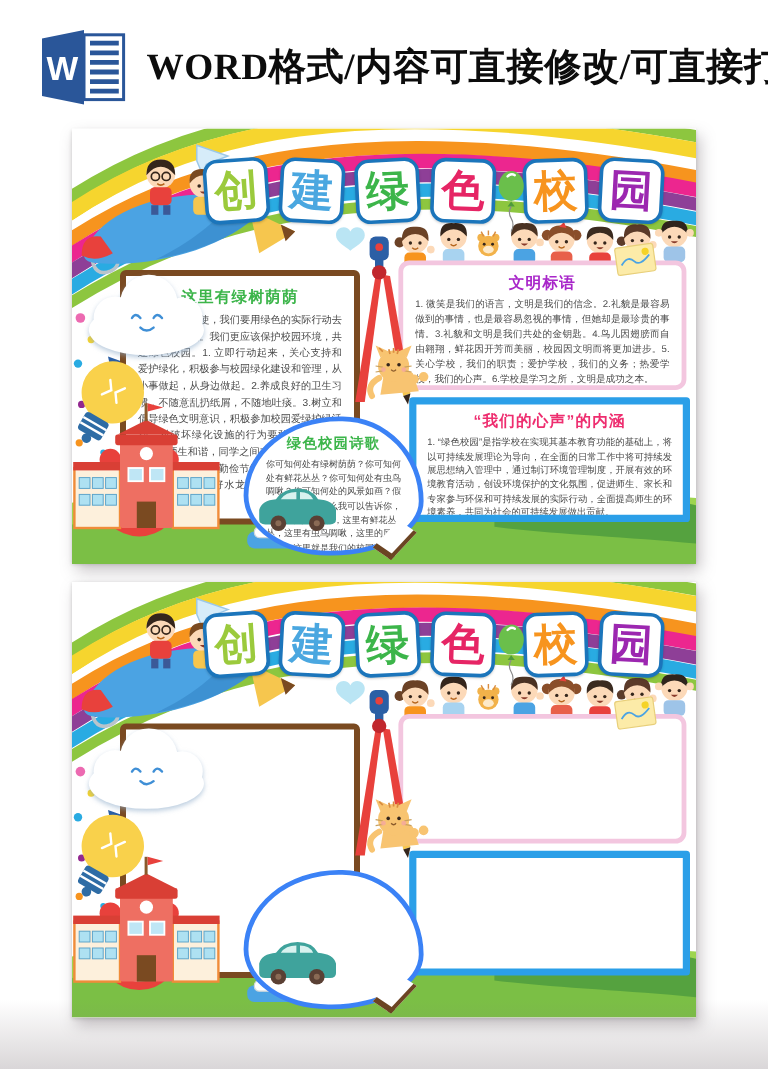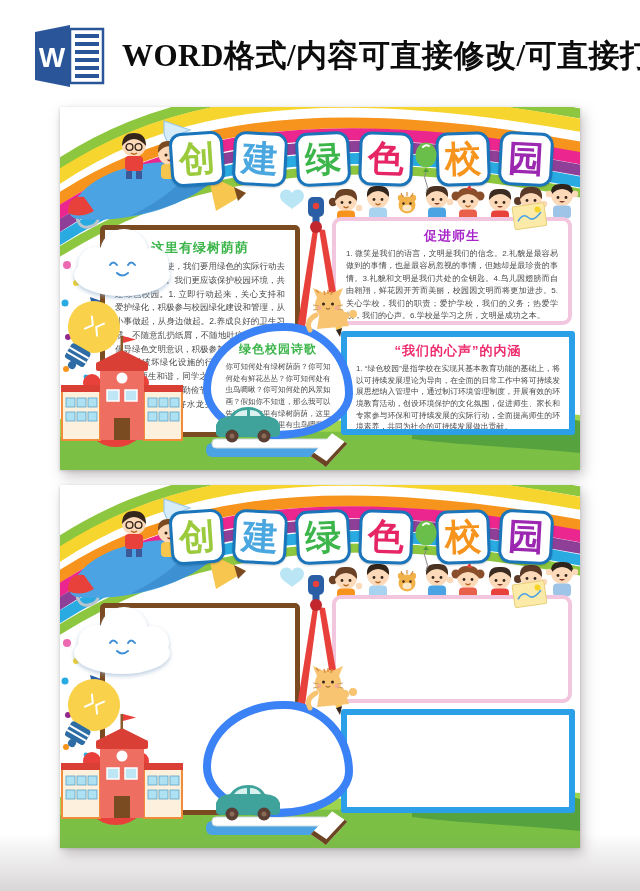--- a/index.html
+++ b/index.html
@@ -31,22 +31,22 @@
   .tile:nth-child(5){transform:rotate(-2deg);margin-left:14px;}
   .tile:nth-child(6){transform:rotate(3deg);}
   
   .frame{position:absolute;background:#fff;box-sizing:border-box;overflow:hidden;z-index:2;}
   .left-frame{left:40px;top:118px;width:200px;height:212px;border:5px solid #7a4a21;
               border-radius:5px;padding:8px 10px 6px;}
   .pink-frame{left:272px;top:110px;width:240px;height:108px;border:4px solid #f3c6df;
               border-radius:9px;padding:5px 10px;}
   .blue-frame{left:281px;top:224px;width:234px;height:104px;border:6px solid #2b9fe8;
               border-radius:3px;padding:4px 9px;}
-  .bubble{position:absolute;left:143px;top:216px;width:150px;height:116px;background:#fff;
-          border:8px solid #3b82f6;box-sizing:border-box;z-index:4;overflow:hidden;
+  .bubble{position:absolute;left:143px;top:240px;width:150px;height:116px;background:#fff;
+          border:4px solid #3b82f6;box-sizing:border-box;z-index:4;overflow:hidden;
           border-radius:54% 46% 52% 48% / 58% 62% 40% 44%;padding:9px 12px 10px;text-align:center;}
   .bubble::after{content:"";position:absolute;left:258px;top:552px;}
   .bubble-tail{position:absolute;left:258px;top:330px;width:18px;height:22px;background:#fff;
                border-right:4px solid #6b4423;border-bottom:4px solid #6b4423;z-index:4;
                transform:skewX(-22deg) rotate(28deg);}
   .sec-title{font-weight:bold;font-size:13px;text-align:center;margin:1px 0 3px;letter-spacing:1px;}
   .sec-body{font-size:8.5px;line-height:1.62;color:#4a4a4a;text-align:justify;word-break:break-all;}
   .pink-frame .sec-body{font-size:8px;line-height:1.55;}
   .blue-frame .sec-body{font-size:7.8px;line-height:1.5;}
   .bubble .sec-body{font-size:7.5px;line-height:1.55;text-align:center;}
@@ -254,21 +254,21 @@
             <span style="color: rgb(156, 39, 176);">园</span>
           </div>
   </div>
 
   <div class="frame left-frame">
     <div class="sec-title" style="color: rgb(60, 181, 74);">这里有绿树荫荫</div>
     <div class="sec-body">人都是护绿天使，我们要用绿色的实际行动去影响周围的人。我们更应该保护校园环境，共建绿色校园。1. 立即行动起来，关心支持和爱护绿化，积极参与校园绿化建设和管理，从小事做起，从身边做起。2.养成良好的卫生习惯，不随意乱扔纸屑，不随地吐痰。3.树立和倡导绿色文明意识，积极参加校园爱绿护绿活动，对破坏绿化设施的行为要敢于制止并举报。4.师生和谐，同学之间友好相处，语言文明，行为规范。5.勤俭节约，节约校园里的各种资源，随手关好水龙头和电灯，节约每度电，节约每滴水。</div>
   </div>
 
   <div class="frame pink-frame">
-    <div class="sec-title" style="color: rgb(168, 38, 201);">促进师生</div>
+    <div class="sec-title" style="color: rgb(168, 38, 201);">文明标语</div>
     <div class="sec-body">1. 微笑是我们的语言，文明是我们的信念。2.礼貌是最容易做到的事情，也是最容易忽视的事情，但她却是最珍贵的事情。3.礼貌和文明是我们共处的金钥匙。4.鸟儿因翅膀而自由翱翔，鲜花因开芳而美丽，校园因文明而将更加进步。5.关心学校，我们的职责；爱护学校，我们的义务；热爱学校，我们的心声。6.学校是学习之所，文明是成功之本。</div>
   </div>
 
   <div class="frame blue-frame">
     <div class="sec-title" style="color: rgb(238, 45, 111);">“我们的心声”的内涵</div>
     <div class="sec-body">1. “绿色校园”是指学校在实现其基本教育功能的基础上，将以可持续发展理论为导向，在全面的日常工作中将可持续发展思想纳入管理中，通过制订环境管理制度，开展有效的环境教育活动，创设环境保护的文化氛围，促进师生、家长和专家参与环保和可持续发展的实际行动，全面提高师生的环境素养，共同为社会的可持续发展做出贡献。</div>
   </div>
 
   <svg class="layer mid" viewBox="0 0 520 363">
     <g transform="translate(256,90)">

